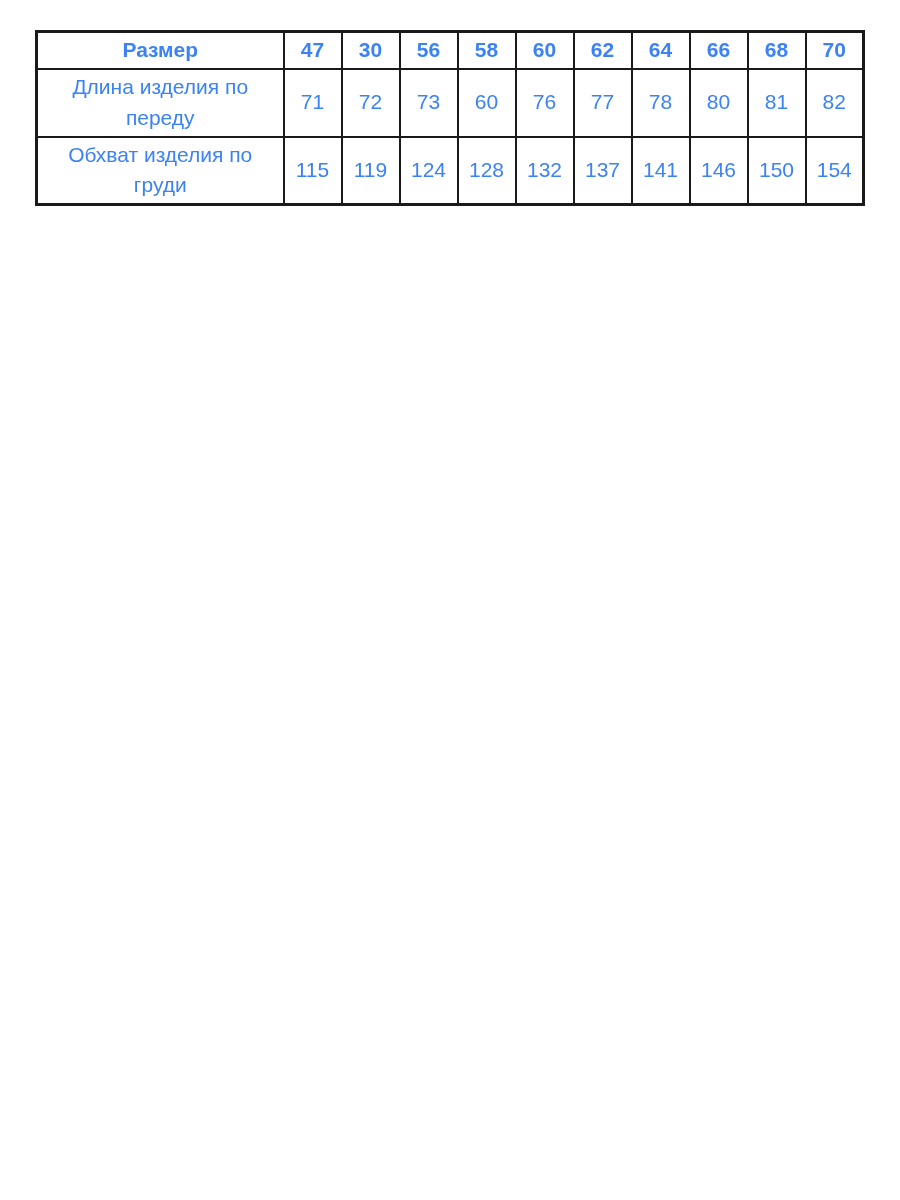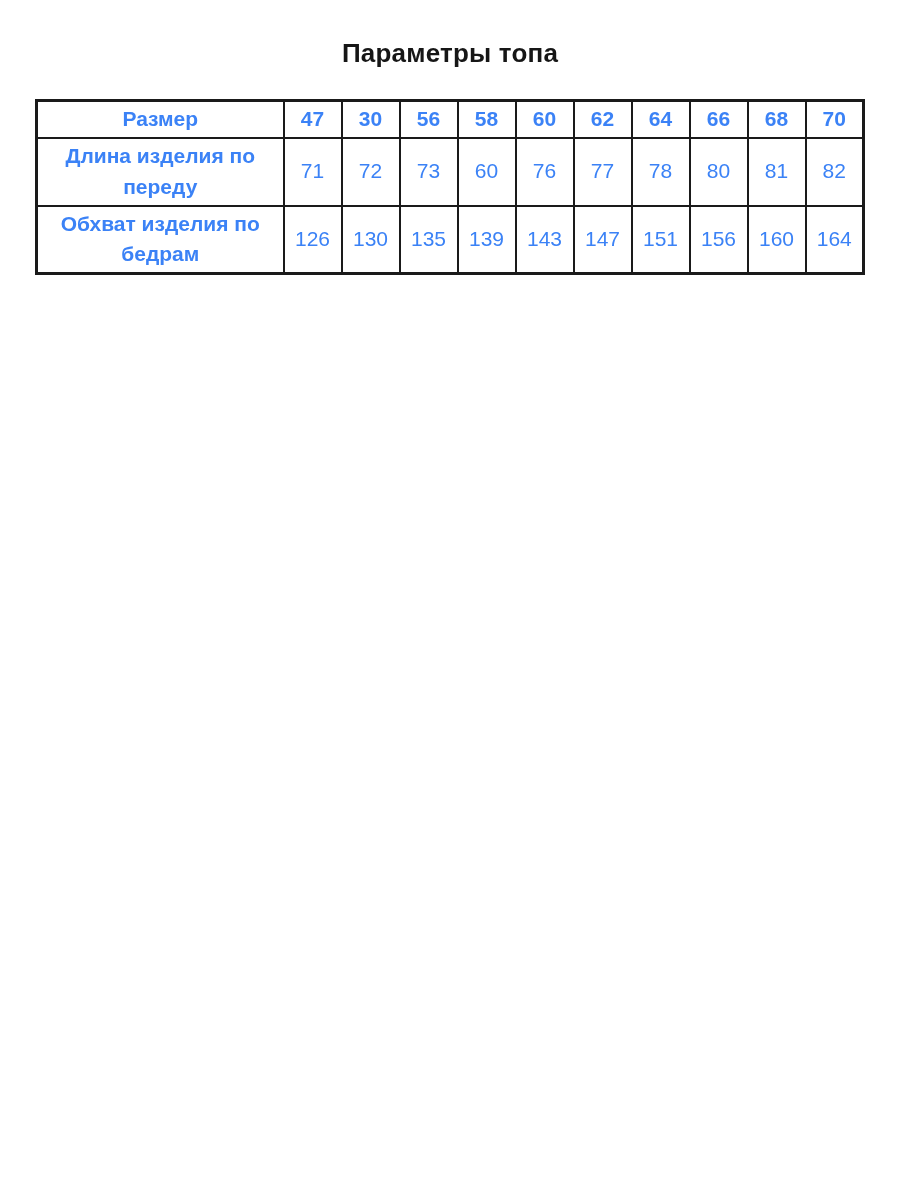--- a/index.html
+++ b/index.html
@@ -50,28 +50,26 @@
     font-weight: normal;
     height: 68px;
   }
   table.size-table .label-col {
     width: 247px;
   }
   table.size-table td.row-label {
     font-size: 21px;
     line-height: 1.45;
     padding: 2px 8px;
-    font-weight: bold;
   }
 </style>
 </head>
 <body>
 
 <div class="page">
-  <div class="page-title">Параметры топа</div>
 
   <table class="size-table">
     <thead>
       <tr>
           <th class="label-col">Размер</th>
           <th>47</th>
           <th>30</th>
           <th>56</th>
           <th>58</th>
           <th>60</th>
@@ -90,27 +88,27 @@
           <td>73</td>
           <td>60</td>
           <td>76</td>
           <td>77</td>
           <td>78</td>
           <td>80</td>
           <td>81</td>
           <td>82</td>
         </tr>
         <tr>
-          <td class="row-label label-col">Обхват изделия по бедрам</td>
-          <td>126</td>
-          <td>130</td>
-          <td>135</td>
-          <td>139</td>
-          <td>143</td>
-          <td>147</td>
-          <td>151</td>
-          <td>156</td>
-          <td>160</td>
-          <td>164</td>
+          <td class="row-label label-col">Обхват изделия по груди</td>
+          <td>115</td>
+          <td>119</td>
+          <td>124</td>
+          <td>128</td>
+          <td>132</td>
+          <td>137</td>
+          <td>141</td>
+          <td>146</td>
+          <td>150</td>
+          <td>154</td>
         </tr>
       </tbody>
   </table>
 </div>
 
 </body></html>

